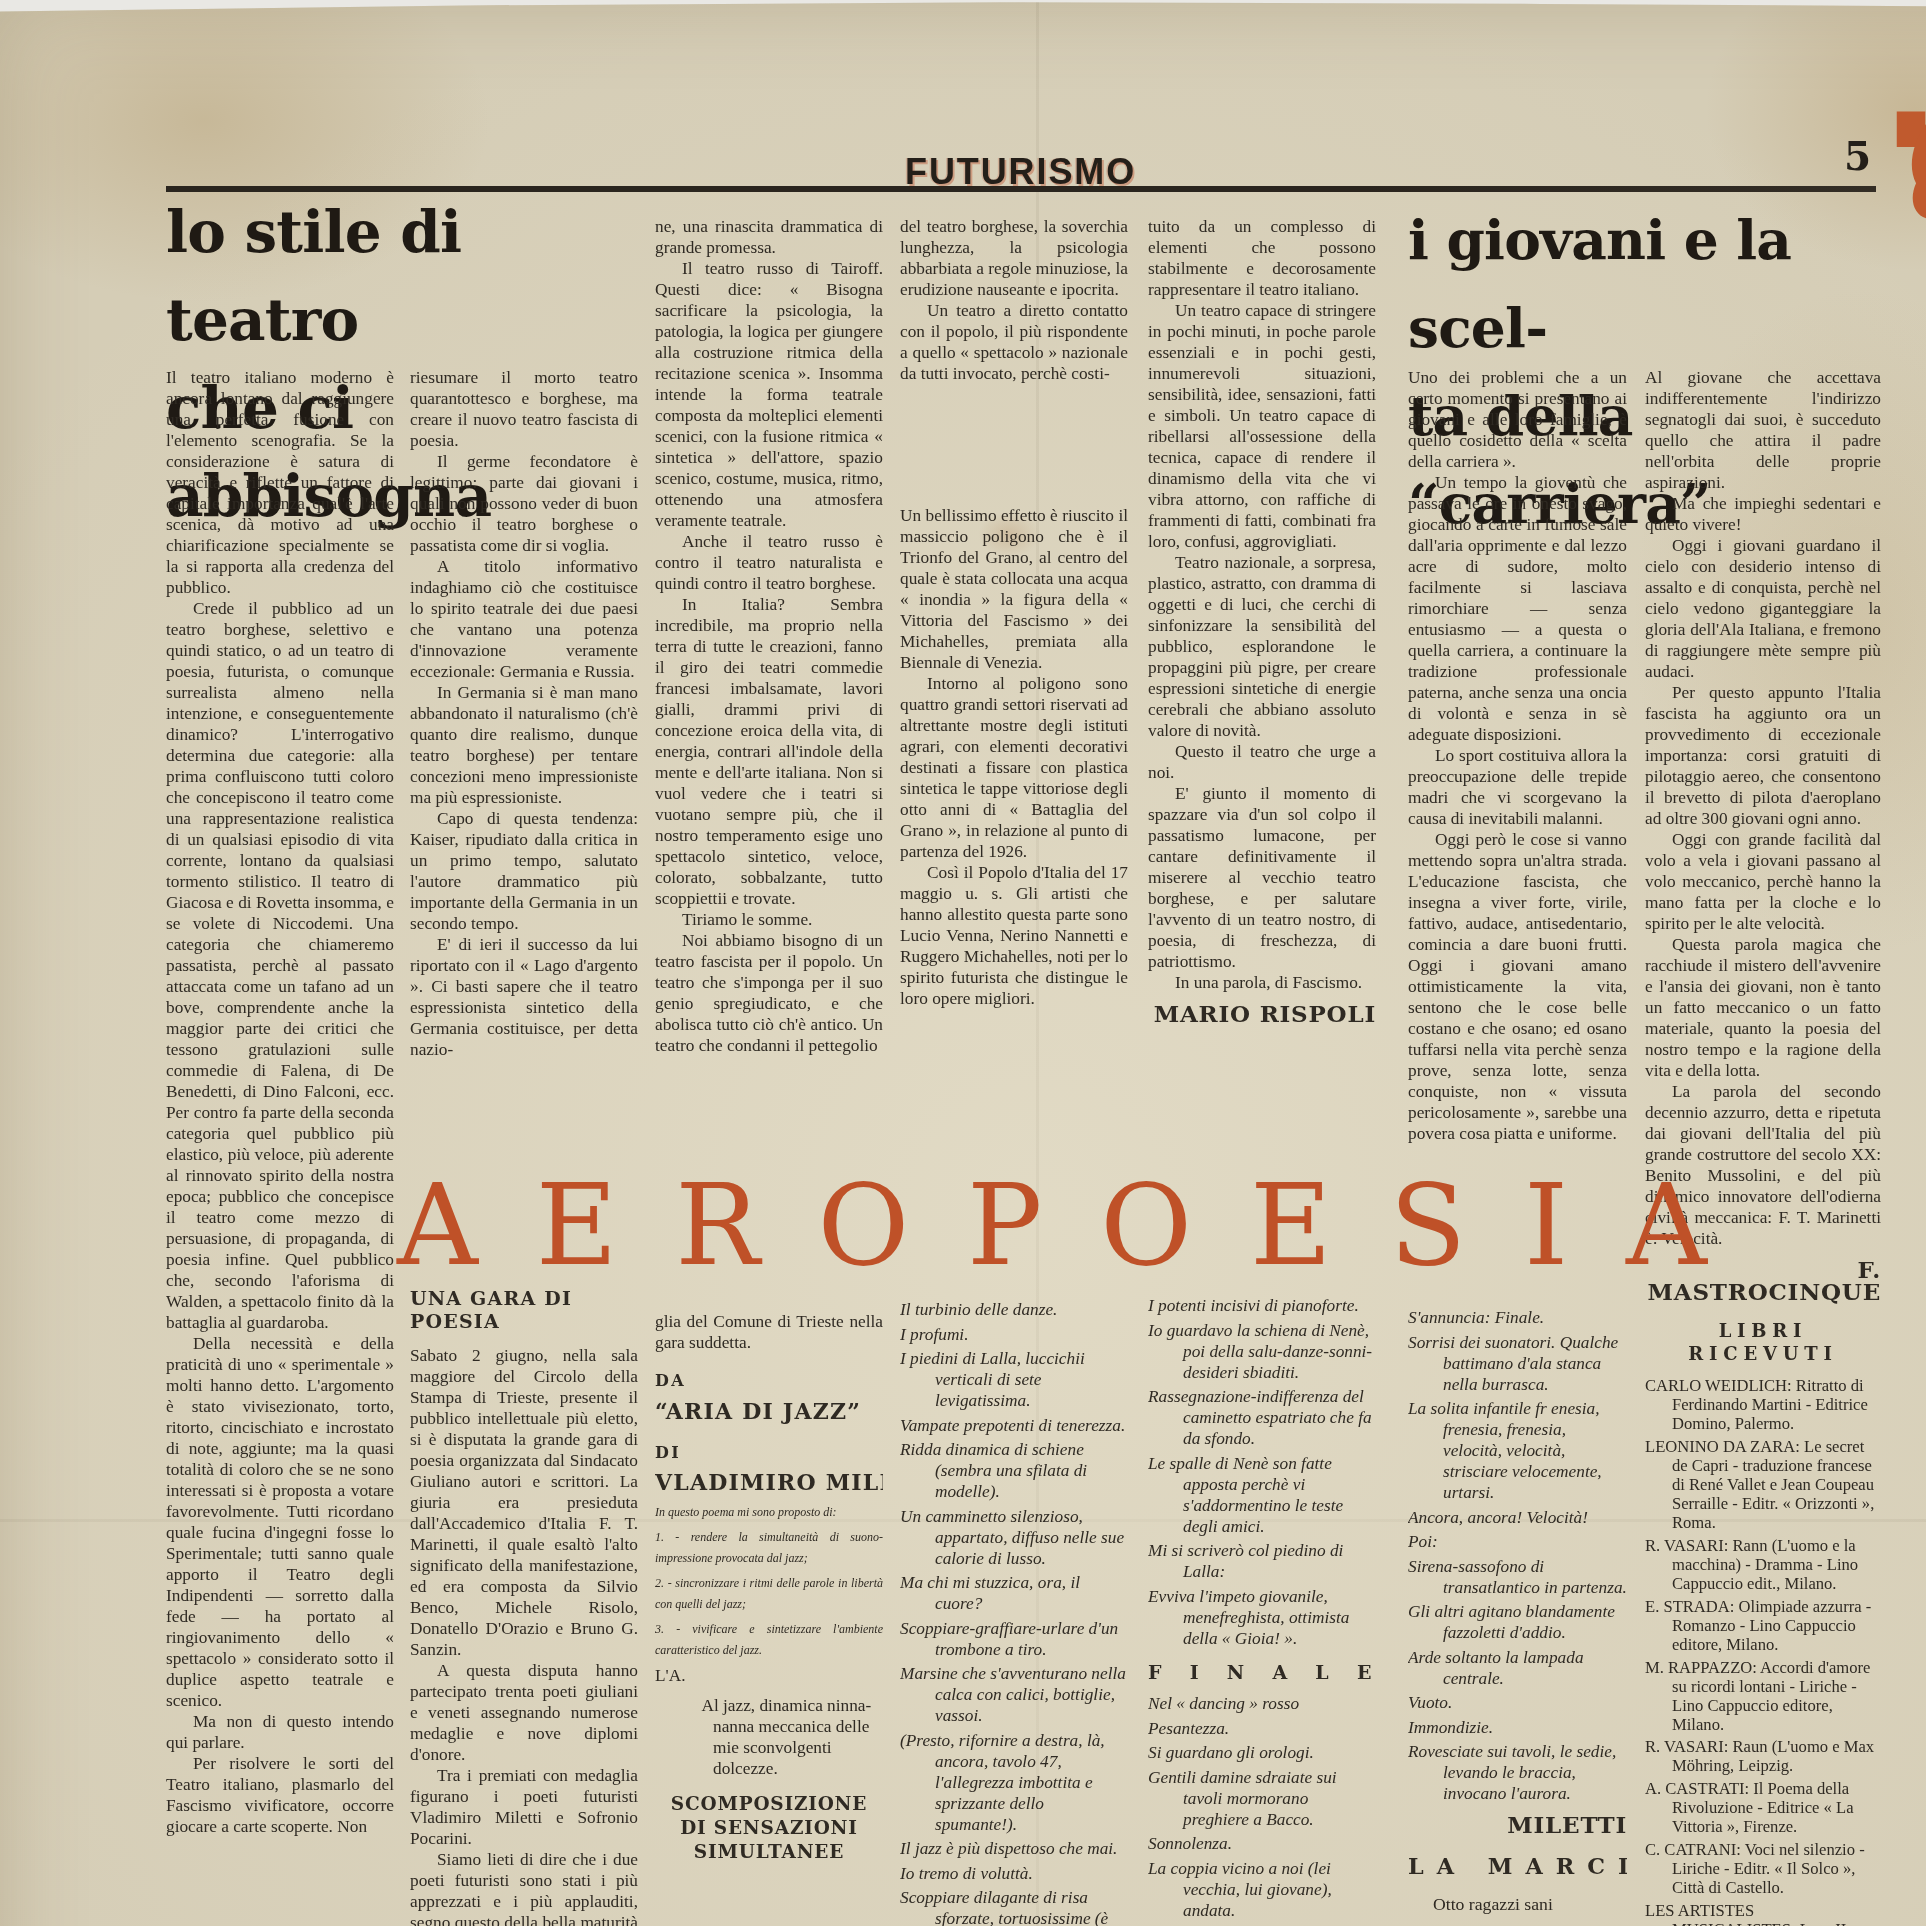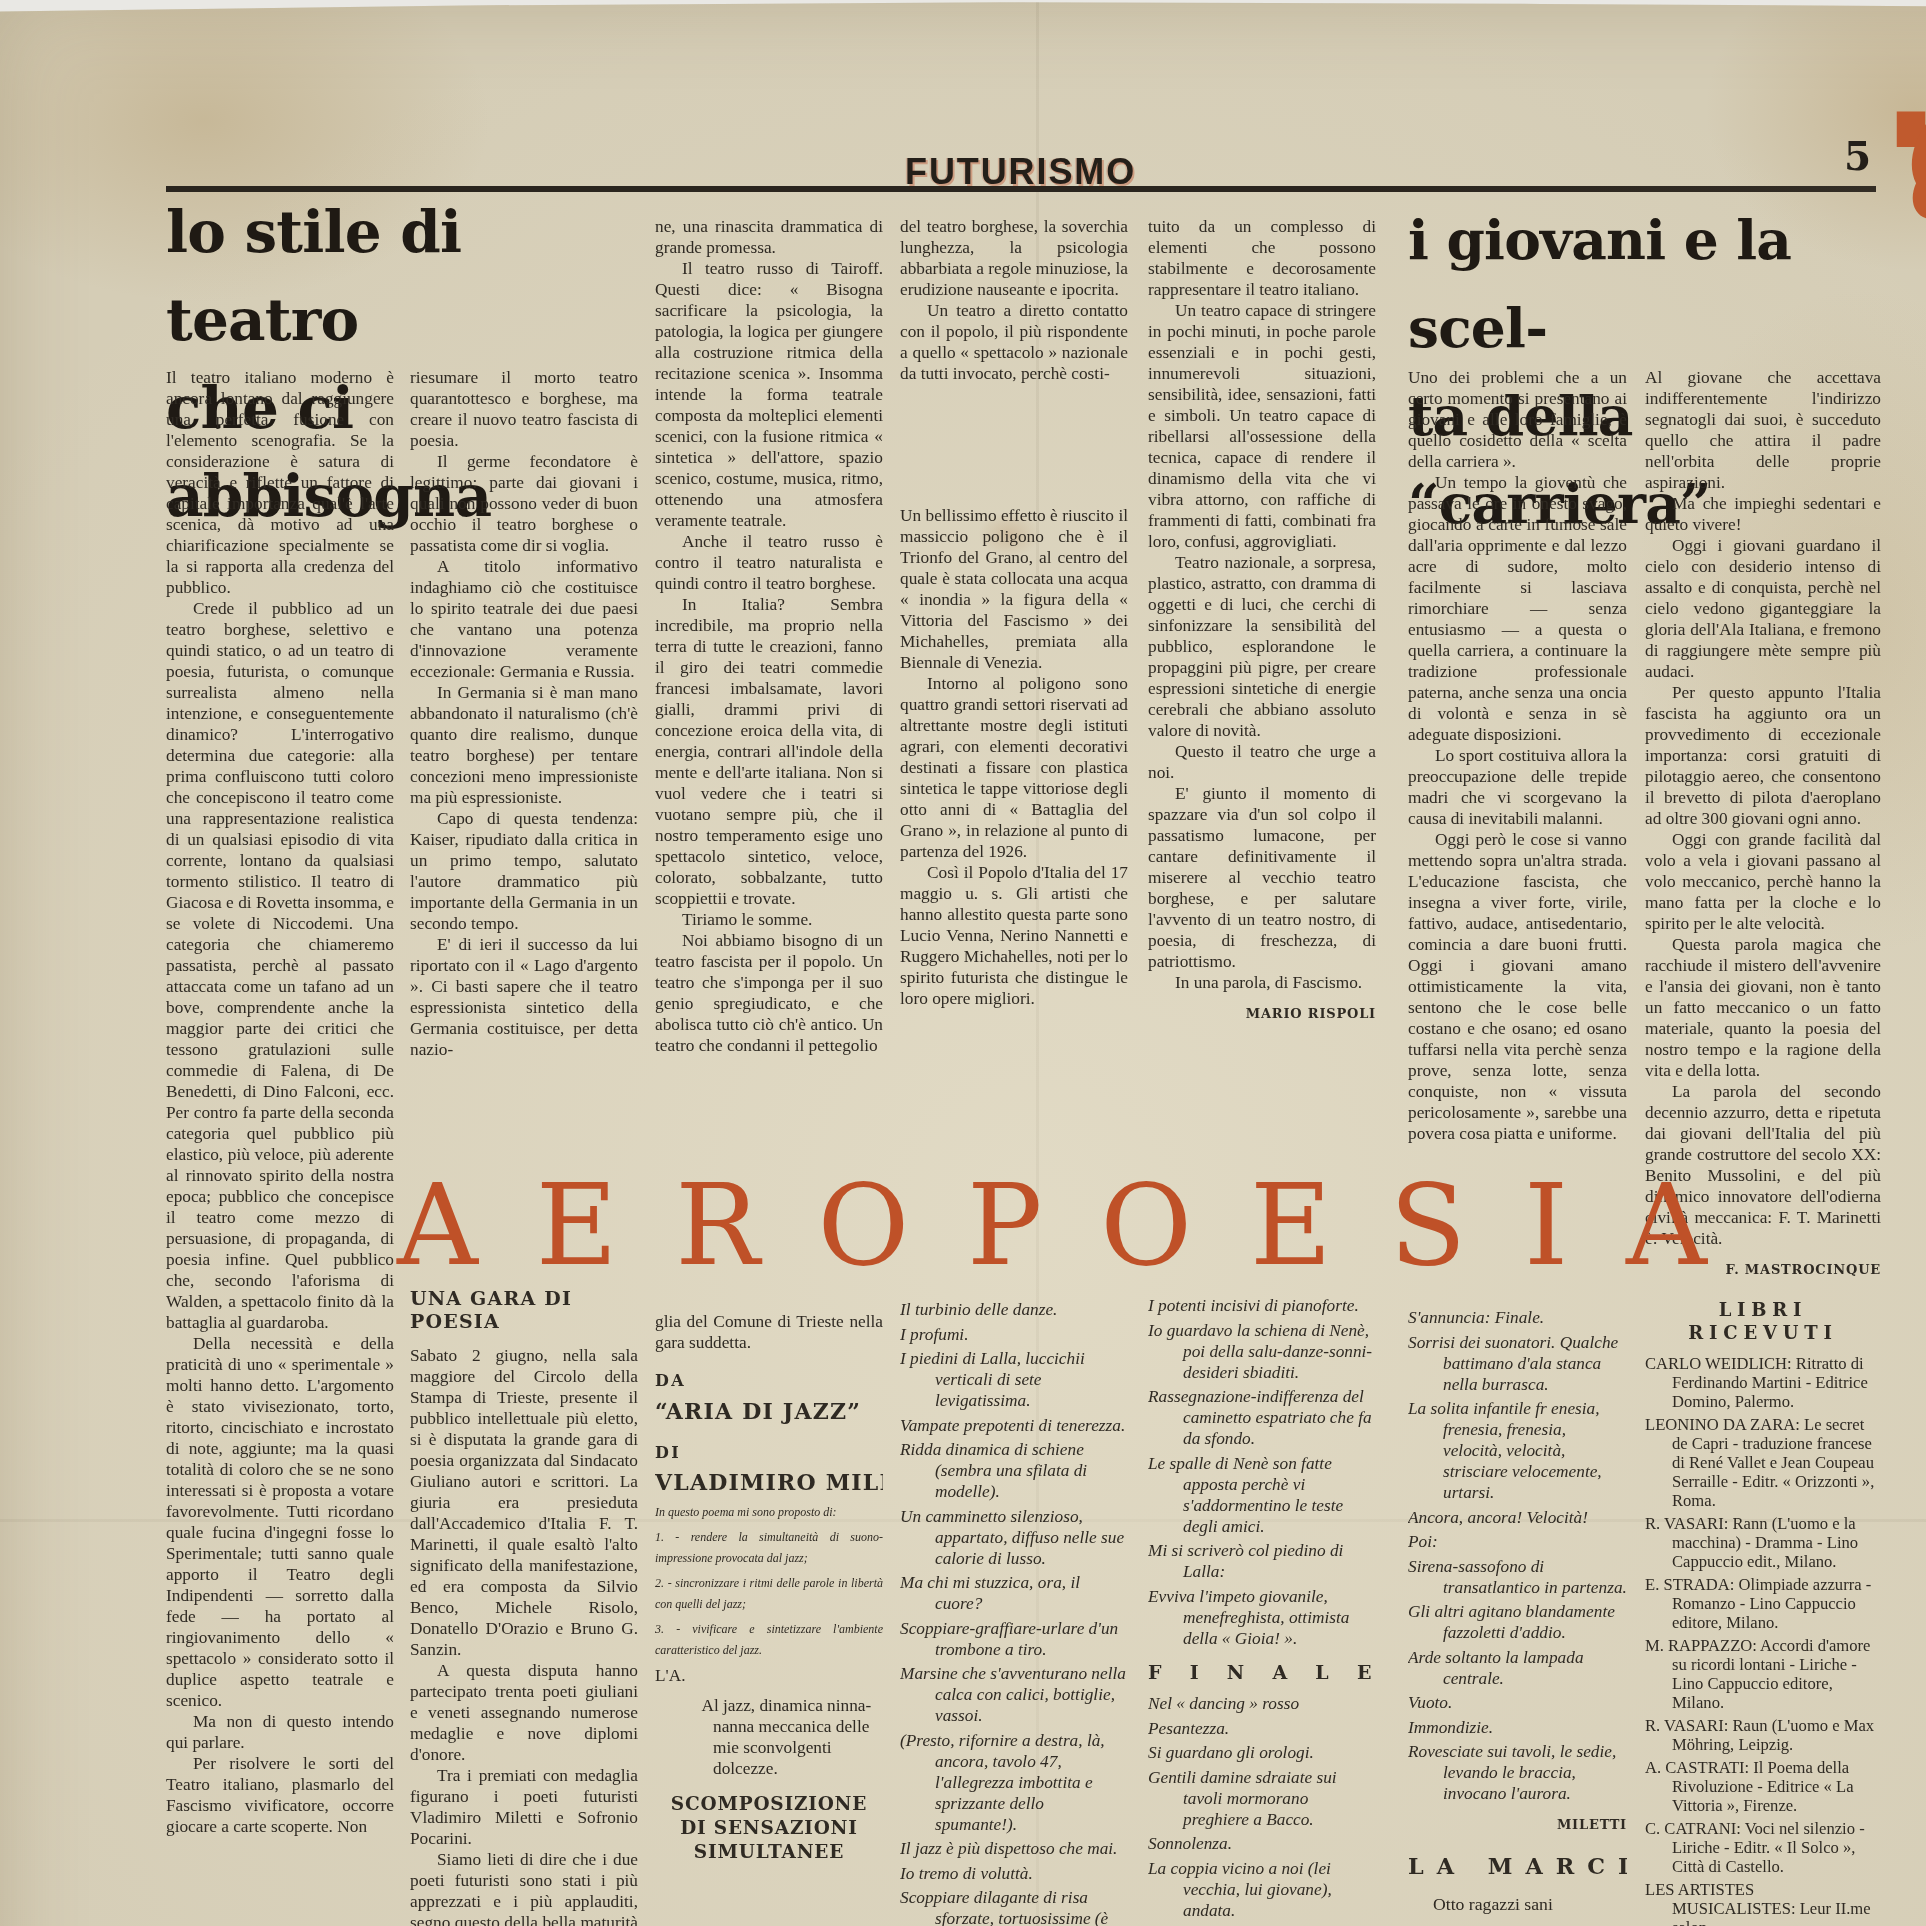--- a/index.html
+++ b/index.html
@@ -50,21 +50,21 @@
         font-family:"DejaVu Serif",serif;text-align:center;}
   .it-hw2{font-size:22.3px;line-height:27px;font-weight:600;letter-spacing:13px;margin:17px 0 13px !important;
         font-family:"DejaVu Serif",serif;text-align:center;white-space:nowrap;}
   .it-fin{font-size:19px;line-height:24px;font-weight:600;letter-spacing:10.8px;margin:11.6px 0 9.2px !important;
         font-family:"DejaVu Serif",serif;text-align:center;white-space:nowrap;}
   .it-i{font-size:12px;line-height:21px;font-style:italic;text-align:justify;margin-bottom:3.9px !important;}
   .it-iline{font-size:17.3px;line-height:21px;font-style:italic;padding-left:35px;text-indent:-35px;
         margin-bottom:3.5px !important;}
   .it-vline{font-size:17.3px;line-height:21px;padding-left:58px;text-indent:-11.6px;margin-bottom:3.1px !important;}
   .it-vline2{font-size:17.7px;line-height:22.3px;padding-left:25px;margin-bottom:2.3px !important;}
-  .it-sig{font-size:13px;line-height:21.6px;font-weight:600;text-align:right;margin:10px 0 7px !important;
+  .it-sig{font-size:23px;line-height:21.6px;font-weight:600;text-align:right;margin:10px 0 7px !important;
         letter-spacing:0.8px;font-family:"DejaVu Serif",serif;}
   .it-sigi{font-size:17.3px;line-height:21px;font-weight:400;text-align:left;margin:3.9px 15.4px 9.2px 0 !important;}
   .it-disp{font-size:16px;line-height:25px;font-weight:600;letter-spacing:2.3px;margin:15.4px 0 5.4px !important;
         font-family:"DejaVu Serif",serif;}
   .it-disp2{font-size:22px;line-height:25.4px;font-weight:600;letter-spacing:1.2px;margin:2.3px 0 7px !important;
         font-family:"DejaVu Serif",serif;white-space:nowrap;}
   .it-book{font-size:16.6px;line-height:19px;padding-left:27px;text-indent:-27px;margin-bottom:3.9px !important;}
   
   .figure{position:absolute;left:1882px;top:103px;width:136px;height:169px;}
 </style>

